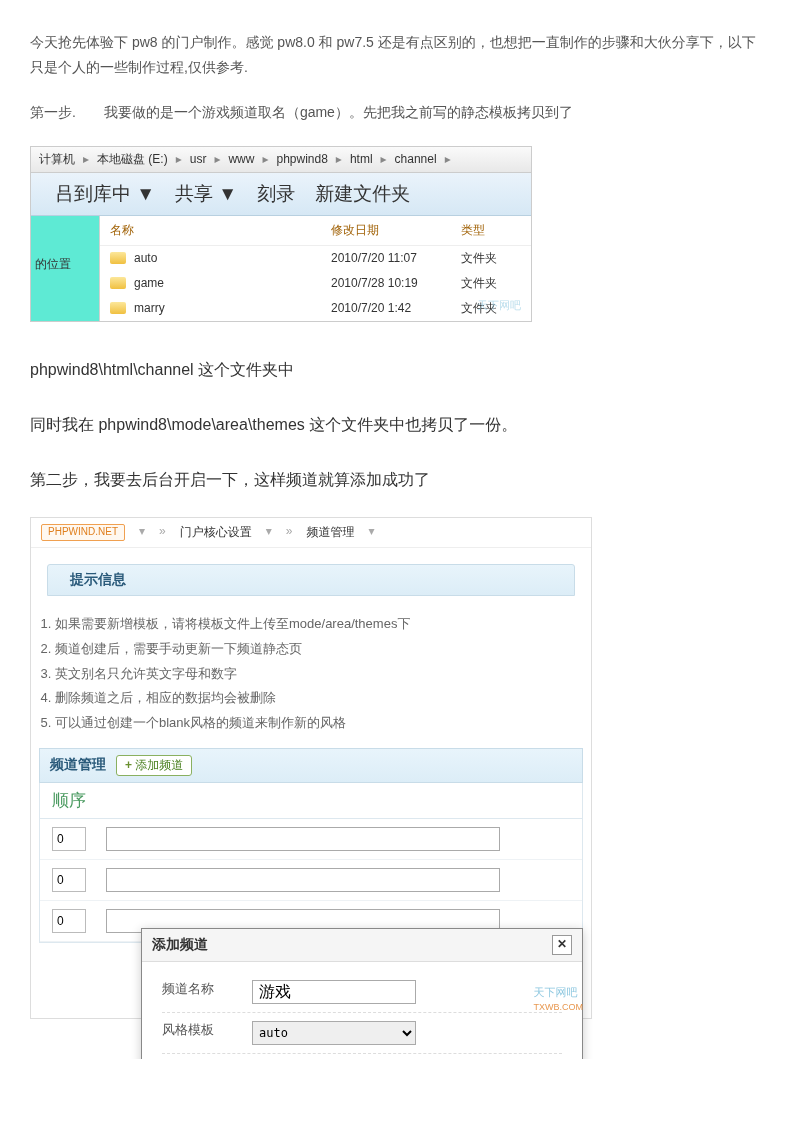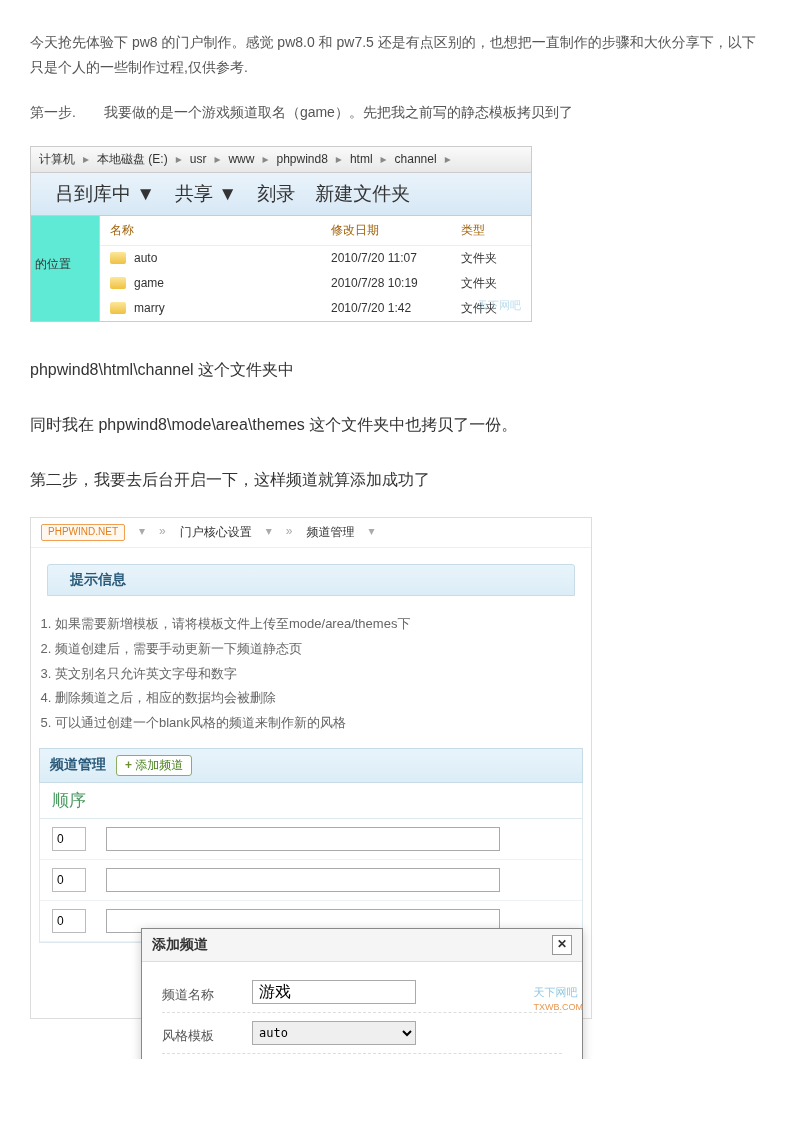--- a/index.html
+++ b/index.html
@@ -28,21 +28,21 @@
 .add-btn{background:#fff;border:1px solid #8ab060;color:#4a8020;padding:1px 8px;font-size:12px;border-radius:3px;font-weight:normal}
 .add-btn::before{content:"+ ";color:#6a9030;font-weight:bold}
 .channel-table{margin:0 8px;border:1px solid #dde8ef;border-top:none}
 .channel-th{padding:6px 12px;color:#4a9a60;font-size:17px;border-bottom:1px solid #dde8ef}
 .channel-row{padding:8px 12px;border-bottom:1px solid #eef2f5;display:flex;gap:20px;align-items:center}
 .small-input{width:24px;height:18px;border:1px solid #bbb;padding:2px 4px;font-size:12px}
 .dialog{position:absolute;left:110px;top:410px;width:440px;background:#fff;border:1px solid #888;box-shadow:0 2px 10px rgba(0,0,0,0.2)}
 .dialog-title{background:#f5f5f5;border-bottom:1px solid #ddd;padding:6px 10px;font-weight:bold;display:flex;justify-content:space-between;align-items:center}
 .dialog-close{width:18px;height:18px;border:1px solid #999;background:#fff;text-align:center;line-height:16px;font-size:12px;cursor:pointer}
 .dialog-body{padding:10px 20px}
-.dialog-row{display:flex;align-items:flex-end;padding:8px 0;border-top:1px dashed #ddd}
+.dialog-row{display:flex;align-items:flex-start;padding:8px 0;border-top:1px dashed #ddd}
 .dialog-row:first-child{border-top:none}
 .dialog-label{width:90px;color:#555;font-size:13px}
 .dialog-input{width:150px;height:18px;border:1px solid #aaa;padding:2px 6px;font-size:16px}
 .dialog-select{width:164px;height:24px;border:1px solid #aaa;font-size:12px;padding:2px;font-family:monospace}
 .wm2{position:absolute;right:8px;bottom:6px;font-size:11px;color:#8fc8e0}
 .wm2 .sub{color:#e89850;font-size:9px}
 .rel{position:relative}
 </style>
 </head>
 <body>

